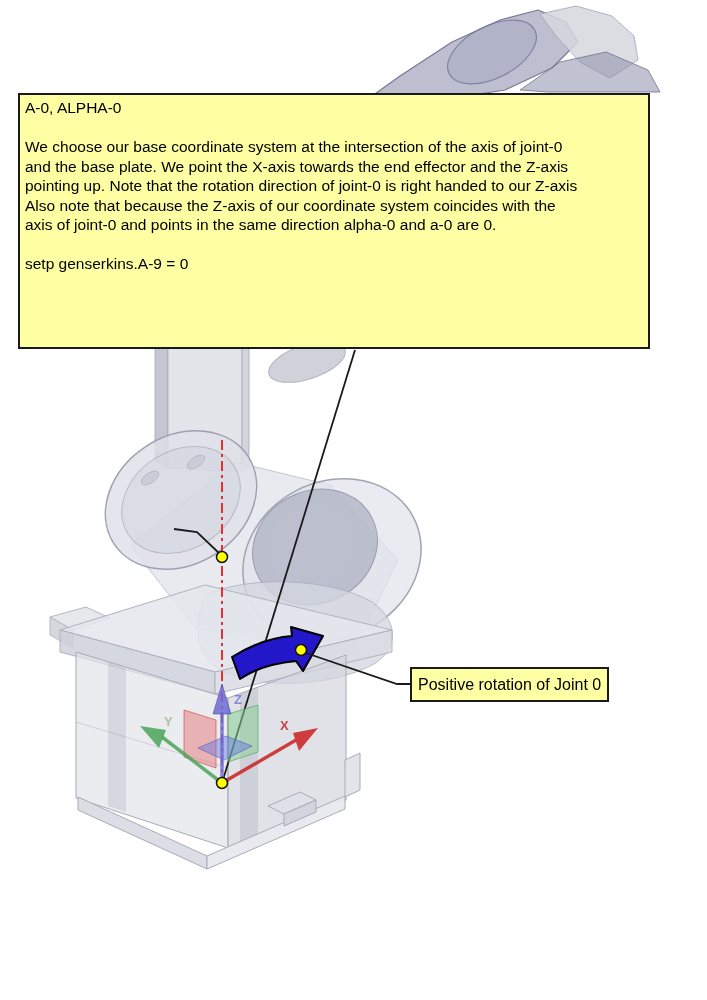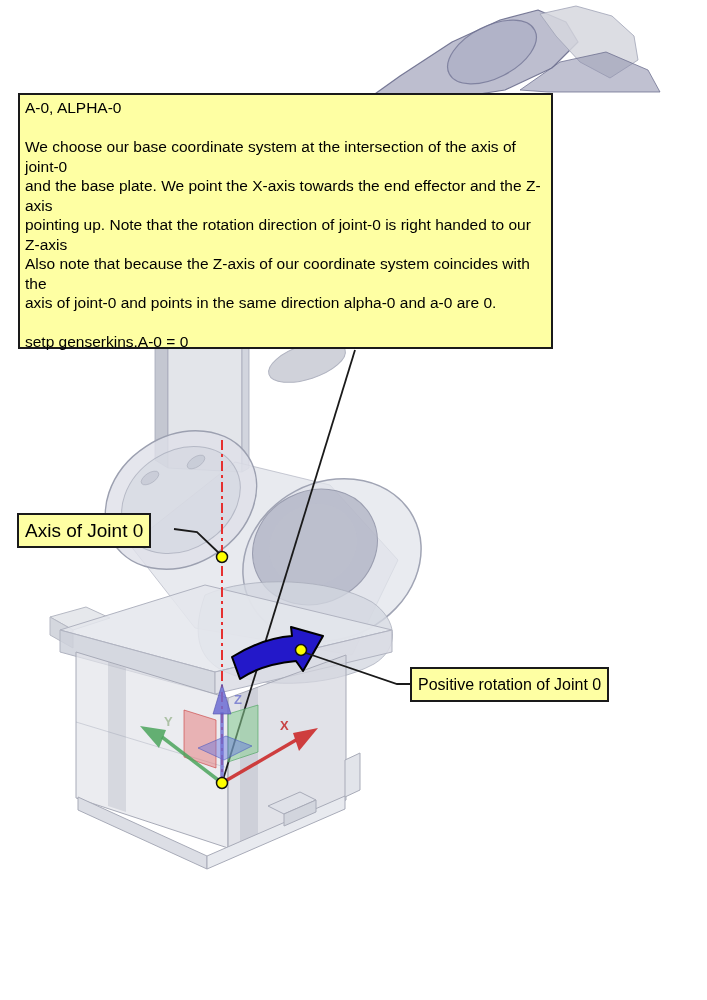--- a/index.html
+++ b/index.html
@@ -112,29 +112,28 @@
   <polyline points="174,529 197,532 221,555" fill="none" stroke="var(--line_color)" stroke-width="1.8"></polyline>
   <polyline points="303,652 397,684 410,684" fill="none" stroke="var(--line_color)" stroke-width="1.8"></polyline>
 
   <g fill="var(--marker)" stroke="#111" stroke-width="1.5">
     <circle cx="222" cy="557" r="5.5"></circle>
     <circle cx="301" cy="650" r="5.5"></circle>
     <circle cx="222" cy="783" r="5.5"></circle>
   </g>
 </svg>
 
-<div class="note" style="left:18px;top:93px;width:535px;height:256px">
+<div class="note" style="left:18px;top:93px;width:632px;height:256px">
   <div>A-0, ALPHA-0</div>
   <div class="sp"></div>
   <div class="pre">We choose our base coordinate system at the intersection of the axis of joint-0
 and the base plate. We point the X-axis towards the end effector and the Z-axis
 pointing up. Note that the rotation direction of joint-0 is right handed to our Z-axis
 Also note that because the Z-axis of our coordinate system coincides with the
 axis of joint-0 and points in the same direction alpha-0 and a-0 are 0.</div>
   <div class="sp"></div>
-  <div>setp genserkins.A-0 = 0</div>
+  <div>setp genserkins.A-9 = 0</div>
 </div>
 
-<div class="callout big" style="left:17px;top:513px">Axis of Joint 0</div>
 
 <div class="callout small" style="left:410px;top:667px">Positive rotation of Joint 0</div>
 
 </div>
 
 </body></html>

